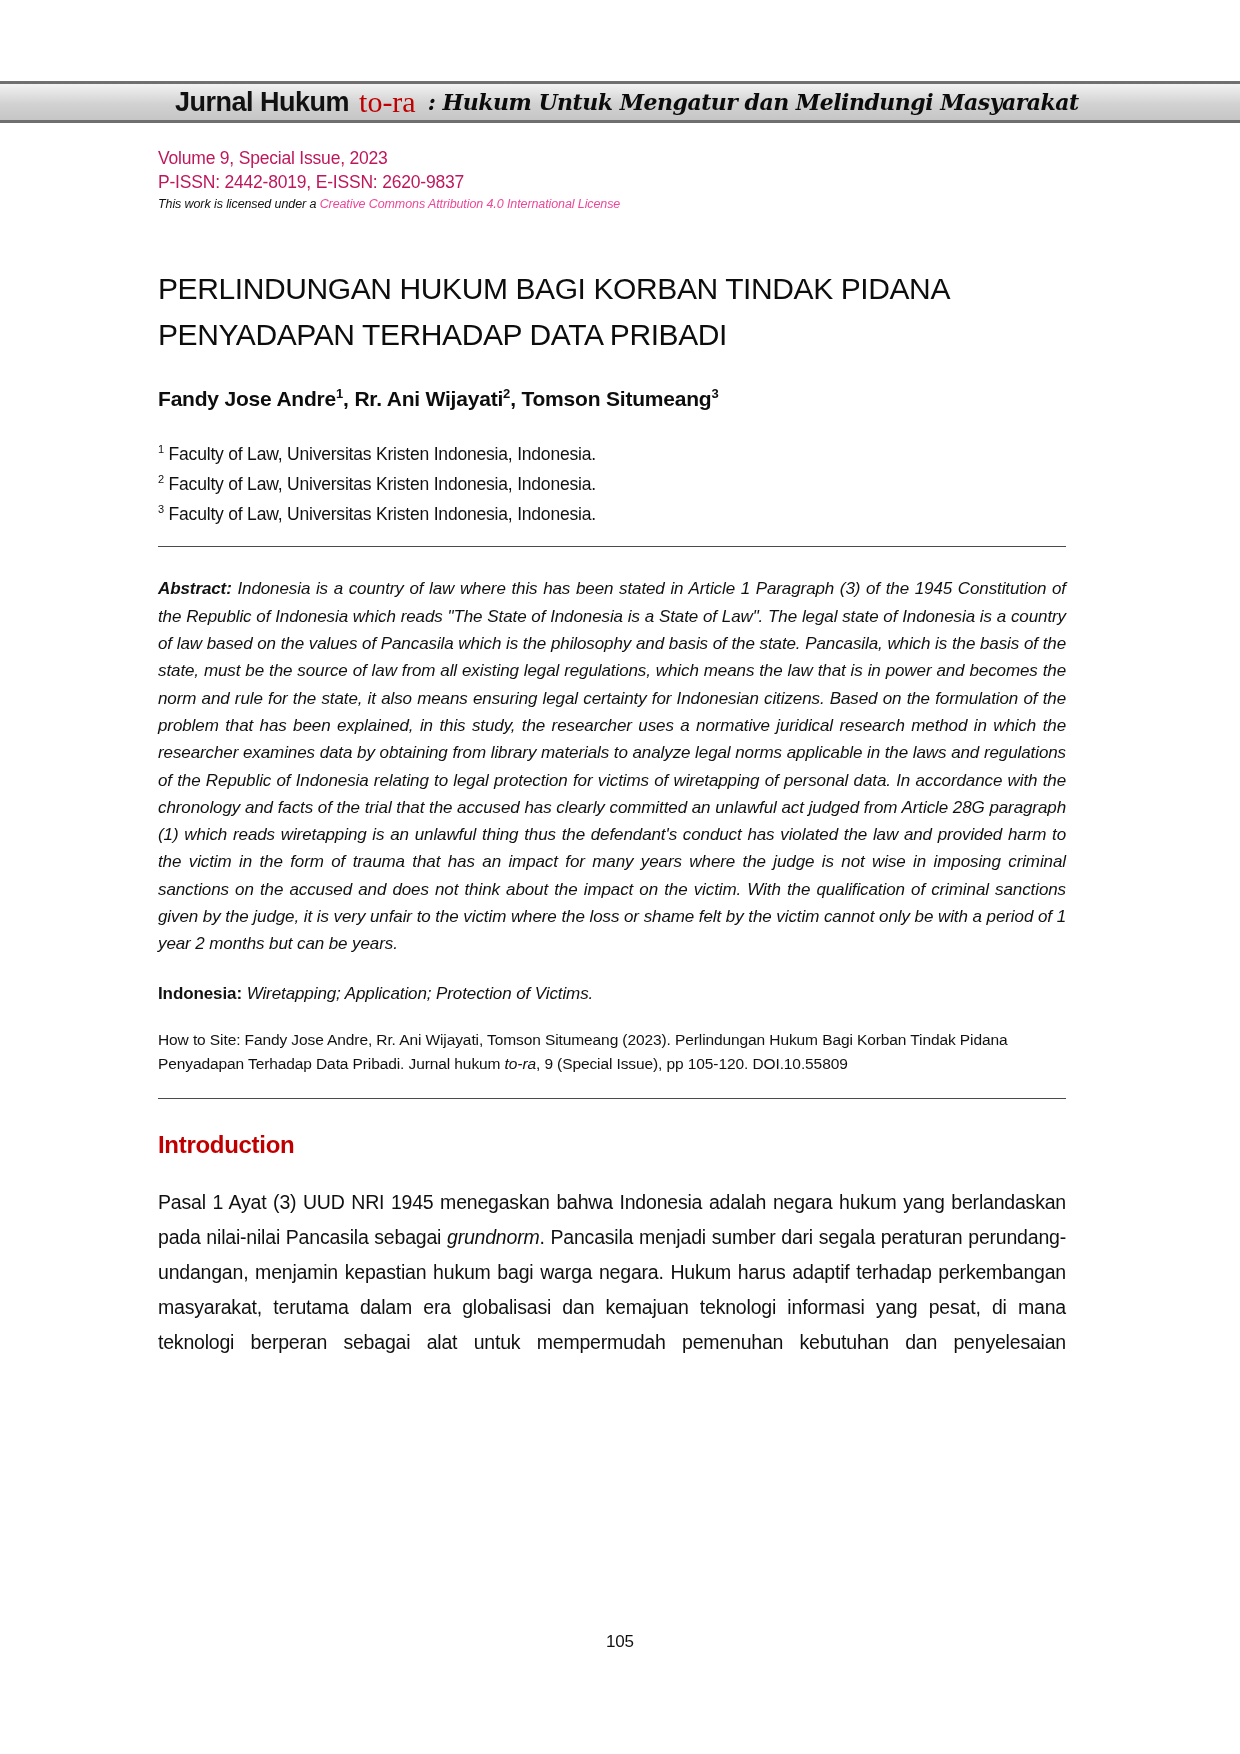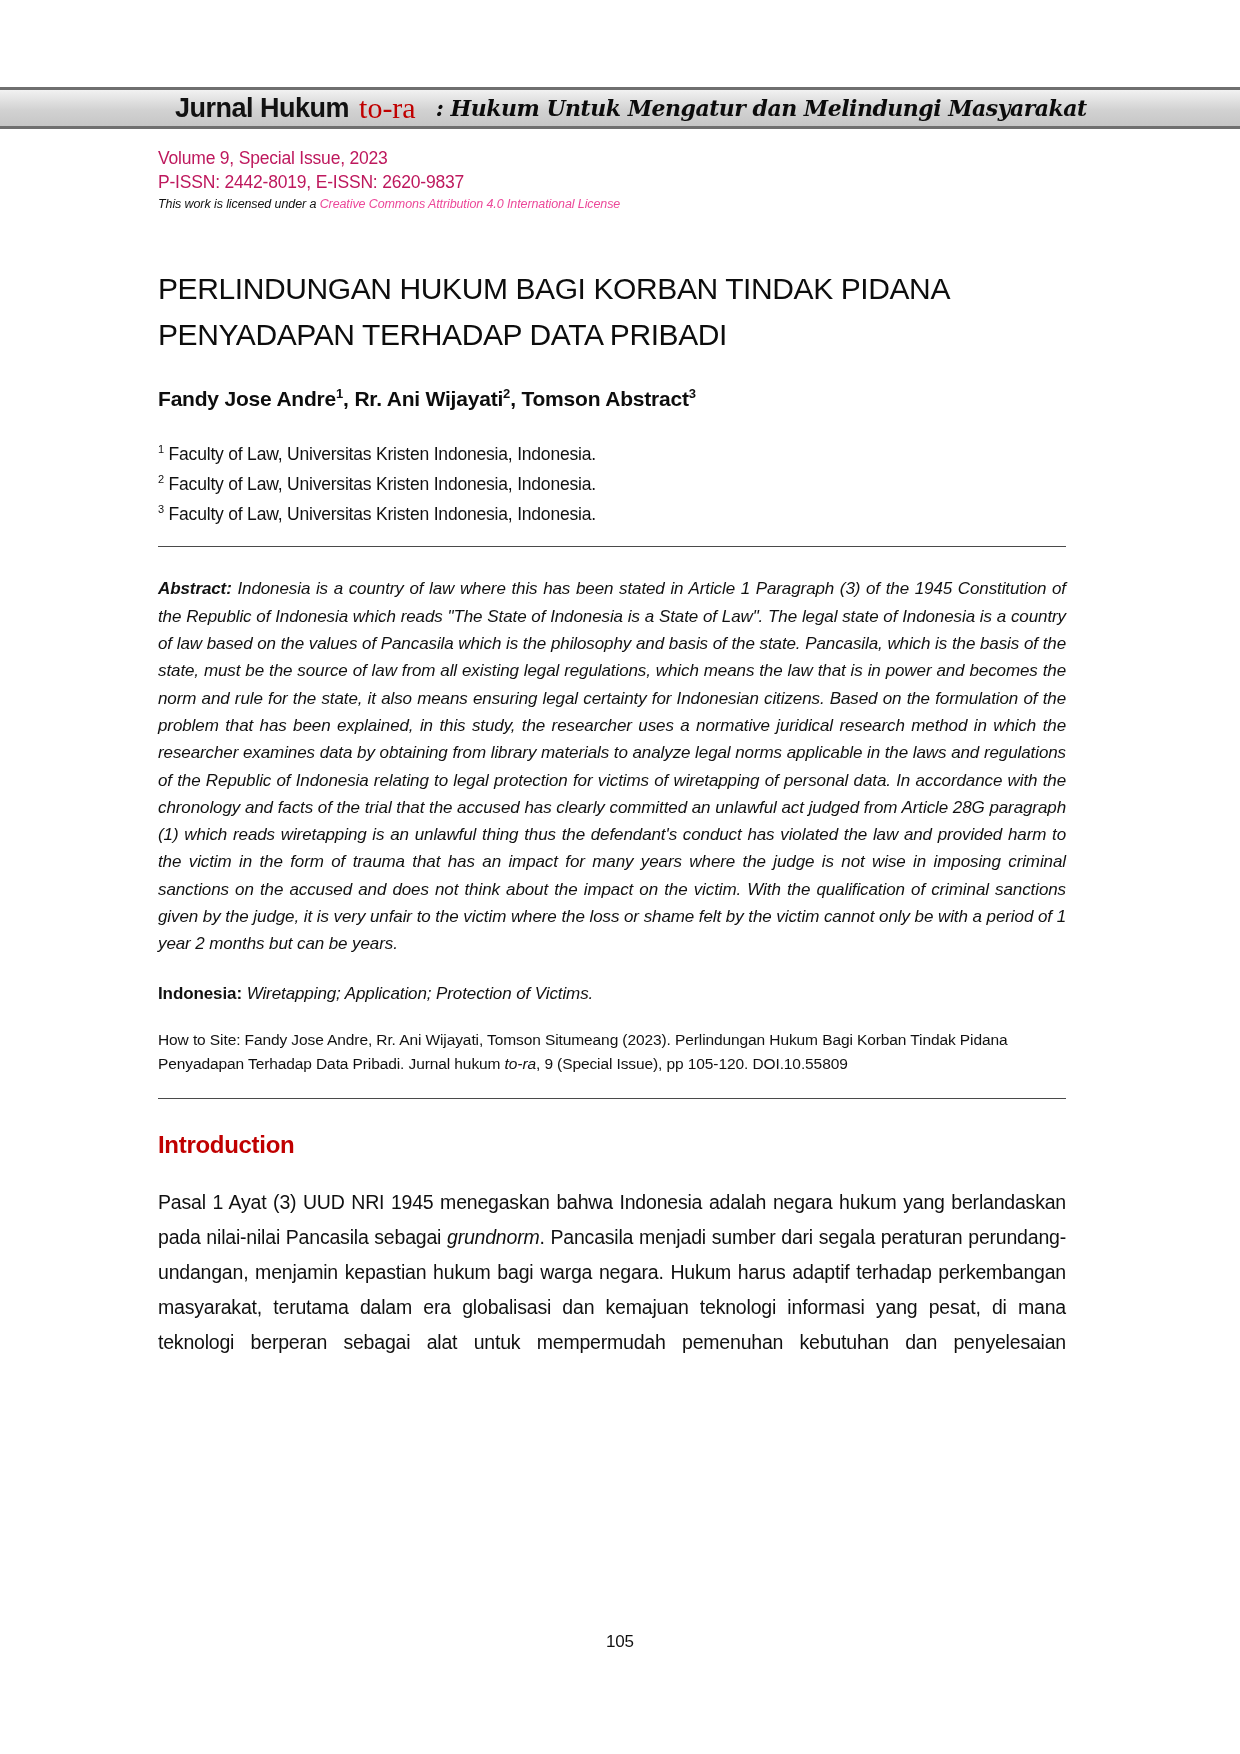--- a/index.html
+++ b/index.html
@@ -13,21 +13,21 @@
     position: relative;
     width: 1240px;
     height: 1754px;
     background: #ffffff;
     overflow: hidden;
   }
 
   
   .masthead-bar {
     position: absolute;
-    top: 87px; left: 0;
+    top: 81px; left: 0;
     width: 1240px;
     height: 42px;
     background: linear-gradient(#f2f2f2, #d2d2d2 55%, #c6c6c6);
     border-top: 3px solid #6f6f6f;
     border-bottom: 3px solid #6f6f6f;
     display: flex;
     align-items: center;
     padding-left: 175px;
     white-space: nowrap;
   }
@@ -43,21 +43,21 @@
     color: #c00000;
     margin-left: 10px;
   }
   .jtagline {
     font-family: "DejaVu Serif", serif;
     font-style: italic;
     font-weight: bold;
     font-size: 22px;
     letter-spacing: -0.5px;
     color: #0b0b0b;
-    margin-left: 20px;
+    margin-left: 12px;
   }
 
   
   .content {
     position: absolute;
     top: 0; left: 158px;
     width: 908px;
   }
 
   .meta { margin-top: 146px; }
@@ -192,21 +192,21 @@
   <div class="content">
 
     <div class="meta">
       <div class="meta-line">Volume 9, Special Issue, 2023</div>
       <div class="meta-line">P-ISSN: 2442-8019, E-ISSN: 2620-9837</div>
       <div class="license-line"><span>This work is licensed under a </span><a class="license-link">Creative Commons Attribution 4.0 International License</a></div>
     </div>
 
     <h1 class="article-title"><span>PERLINDUNGAN HUKUM BAGI KORBAN TINDAK PIDANA</span><br><span>PENYADAPAN TERHADAP DATA PRIBADI</span></h1>
 
-    <p class="authors"><span>Fandy Jose Andre</span><sup>1</sup><span>, </span><span>Rr. Ani Wijayati</span><sup>2</sup><span>, </span><span>Tomson Abstract</span><sup>3</sup></p>
+    <p class="authors"><span>Fandy Jose Andre</span><sup>1</sup><span>, </span><span>Rr. Ani Wijayati</span><sup>2</sup><span>, </span><span>Tomson Situmeang</span><sup>3</sup></p>
 
     <div class="affiliations">
       <div class="affil-line"><sup>1</sup><span> Faculty of Law, Universitas Kristen Indonesia, Indonesia.</span></div>
       <div class="affil-line"><sup>2</sup><span> Faculty of Law, Universitas Kristen Indonesia, Indonesia.</span></div>
       <div class="affil-line"><sup>3</sup><span> Faculty of Law, Universitas Kristen Indonesia, Indonesia.</span></div>
     </div>
 
     <hr class="rule">
 
     <p class="abstract"><span class="label">Abstract:</span><span> Indonesia is a country of law where this has been stated in Article 1 Paragraph (3) of the 1945 Constitution of the Republic of Indonesia which reads "The State of Indonesia is a State of Law". The legal state of Indonesia is a country of law based on the values of Pancasila which is the philosophy and basis of the state. Pancasila, which is the basis of the state, must be the source of law from all existing legal regulations, which means the law that is in power and becomes the norm and rule for the state, it also means ensuring legal certainty for Indonesian citizens. Based on the formulation of the problem that has been explained, in this study, the researcher uses a normative juridical research method in which the researcher examines data by obtaining from library materials to analyze legal norms applicable in the laws and regulations of the Republic of Indonesia relating to legal protection for victims of wiretapping of personal data. In accordance with the chronology and facts of the trial that the accused has clearly committed an unlawful act judged from Article 28G paragraph (1) which reads wiretapping is an unlawful thing thus the defendant's conduct has violated the law and provided harm to the victim in the form of trauma that has an impact for many years where the judge is not wise in imposing criminal sanctions on the accused and does not think about the impact on the victim. With the qualification of criminal sanctions given by the judge, it is very unfair to the victim where the loss or shame felt by the victim cannot only be with a period of 1 year 2 months but can be years.</span></p>

